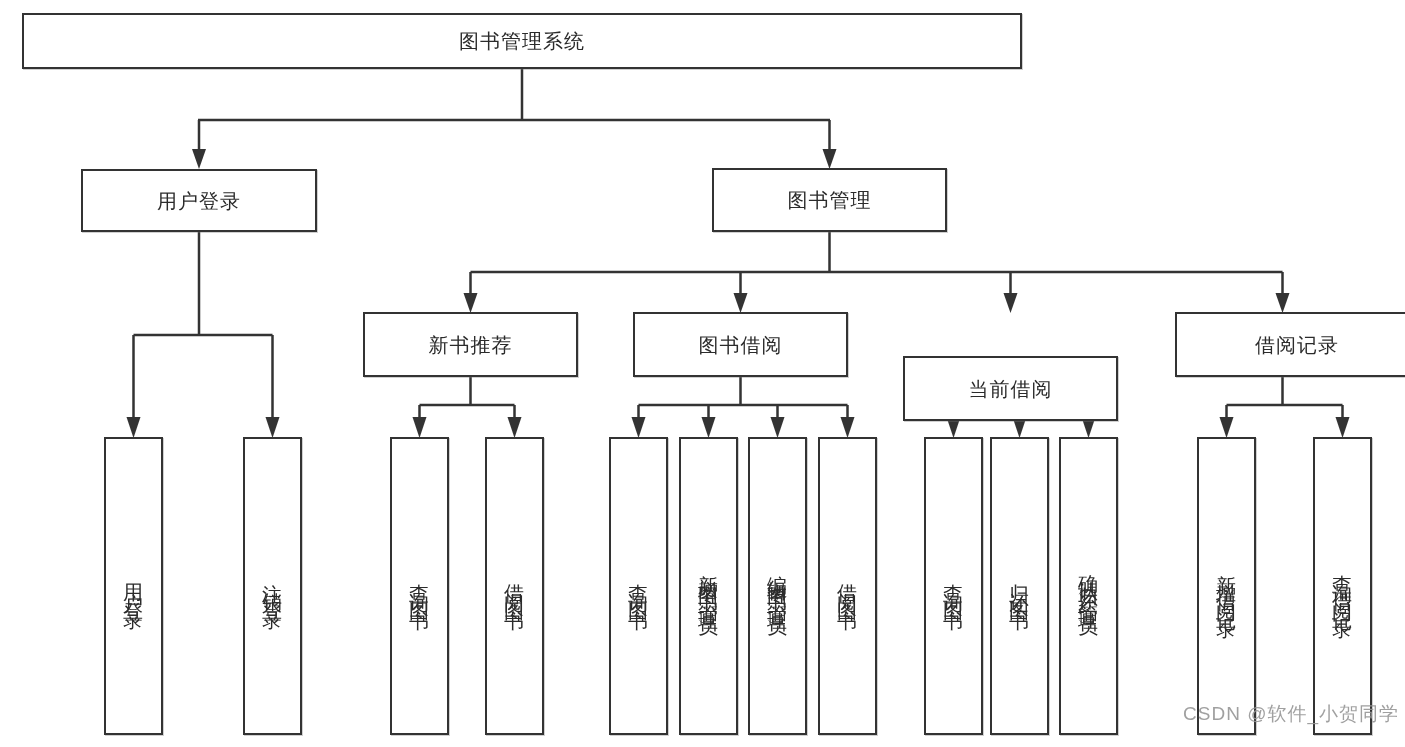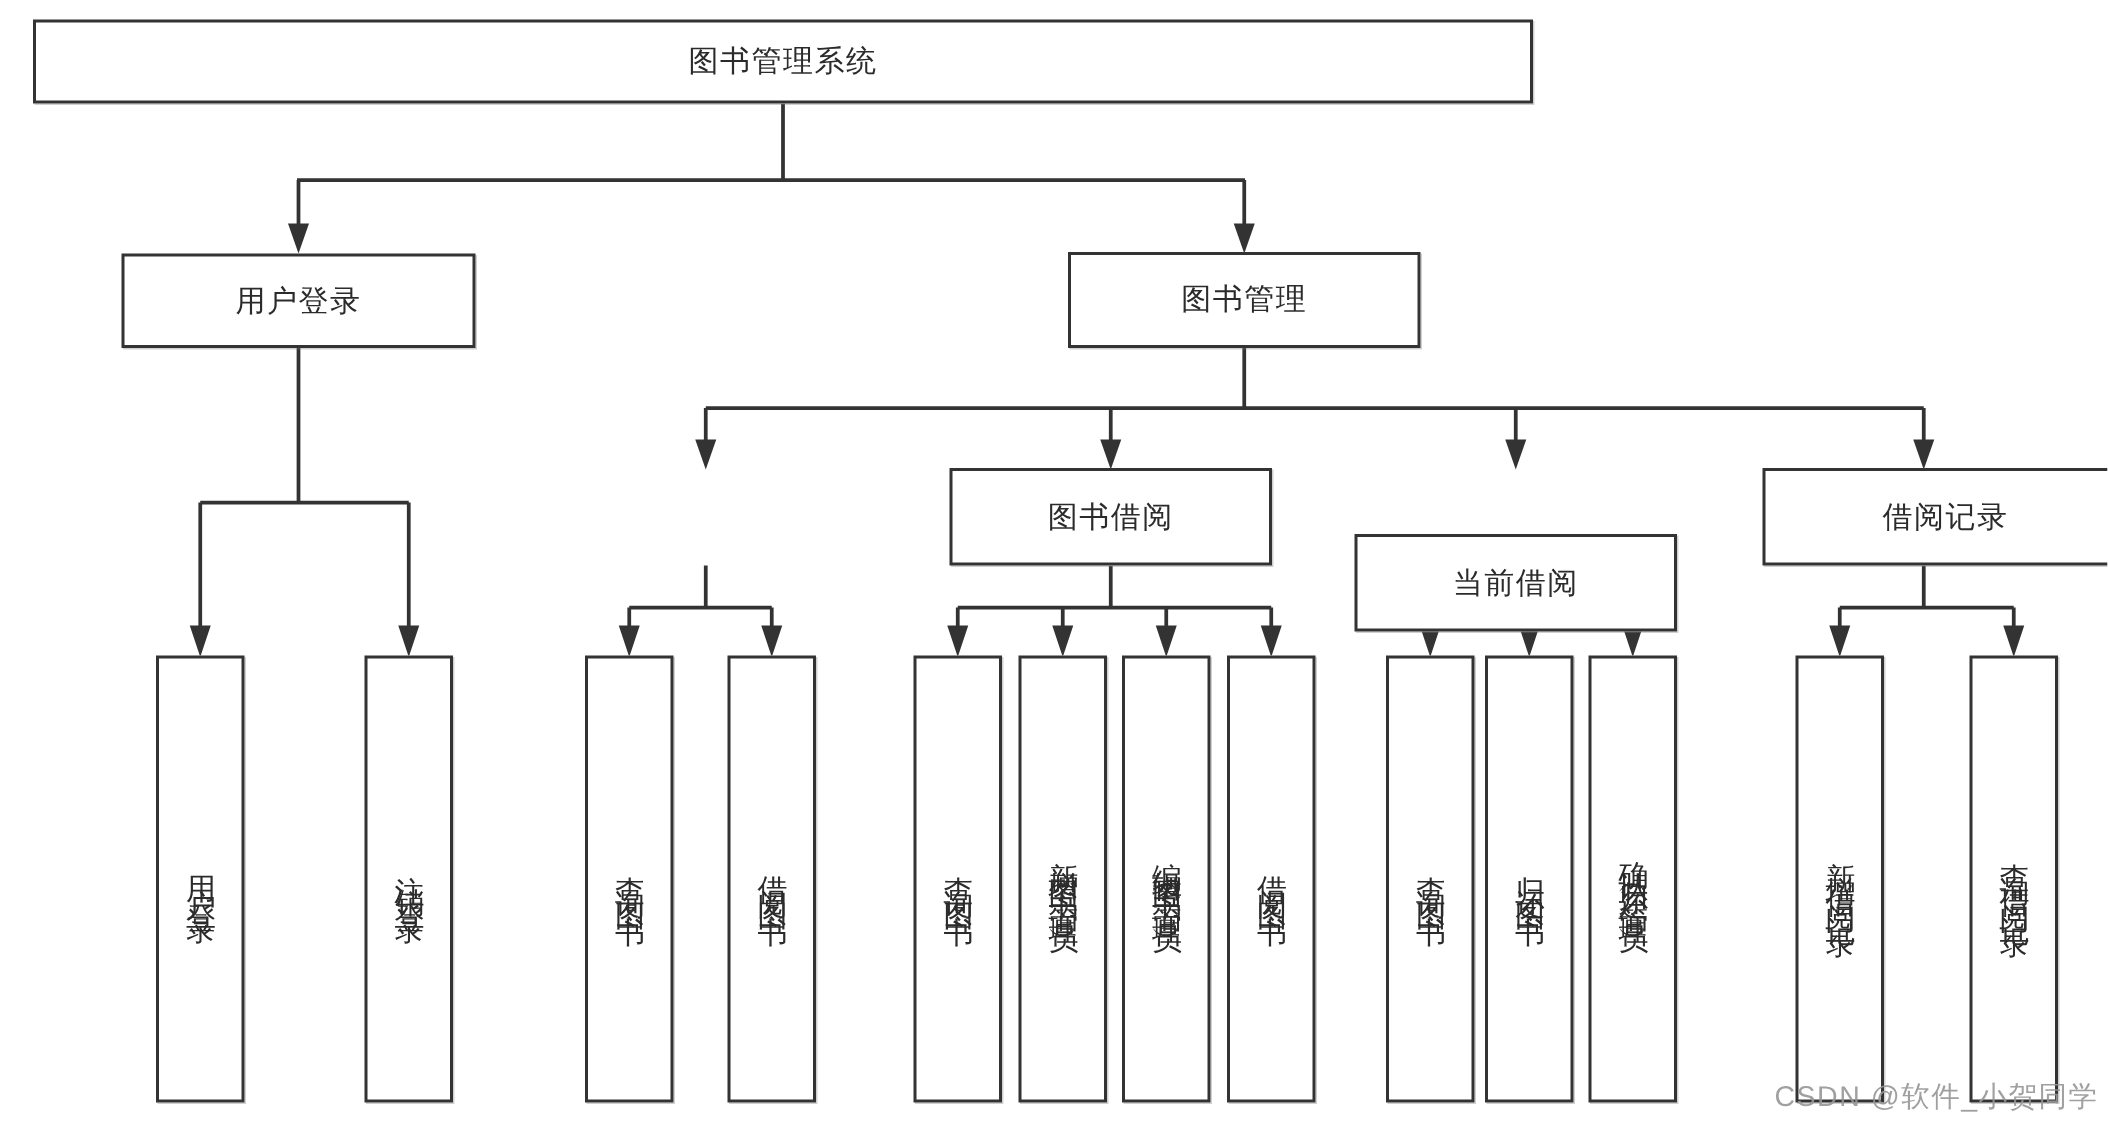--- a/index.html
+++ b/index.html
@@ -35,21 +35,21 @@
     writing-mode: vertical-rl;
     text-orientation: mixed;
     letter-spacing: 9px;
     font-size: 20px;
     padding: 6px 0;
   }
   .lvl4 { top: 437px; width: 59px; height: 298px; }
   .watermark {
     position: absolute;
     right: 6px;
-    bottom: 3px;
+    bottom: 20px;
     font-size: 19px;
     color: rgba(150,150,150,0.9);
     letter-spacing: 1px;
     z-index: 10;
     white-space: nowrap;
     margin-left: 48px;
   }
 </style>
 </head>
 <body>
@@ -111,20 +111,23 @@
     <span>图书管理系统</span>
   </div>
 
   <div class="box" style="left:81px; top:169px; width:236px; height:63px;">
     <span>用户登录</span>
   </div>
   <div class="box" style="left:712px; top:168px; width:235px; height:64px;">
     <span>图书管理</span>
   </div>
 
+  <div class="box" style="left:363px; top:312px; width:215px; height:65px;">
+    <span>新书推荐</span>
+  </div>
   <div class="box" style="left:633px; top:312px; width:215px; height:65px;">
     <span>图书借阅</span>
   </div>
   <div class="box" style="left:903px; top:312px; width:215px; height:65px;margin-top:44px;">
     <span>当前借阅</span>
   </div>
   <div class="box" style="left:1175px; top:312px; width:244px; height:65px;">
     <span>借阅记录</span>
   </div>
 

